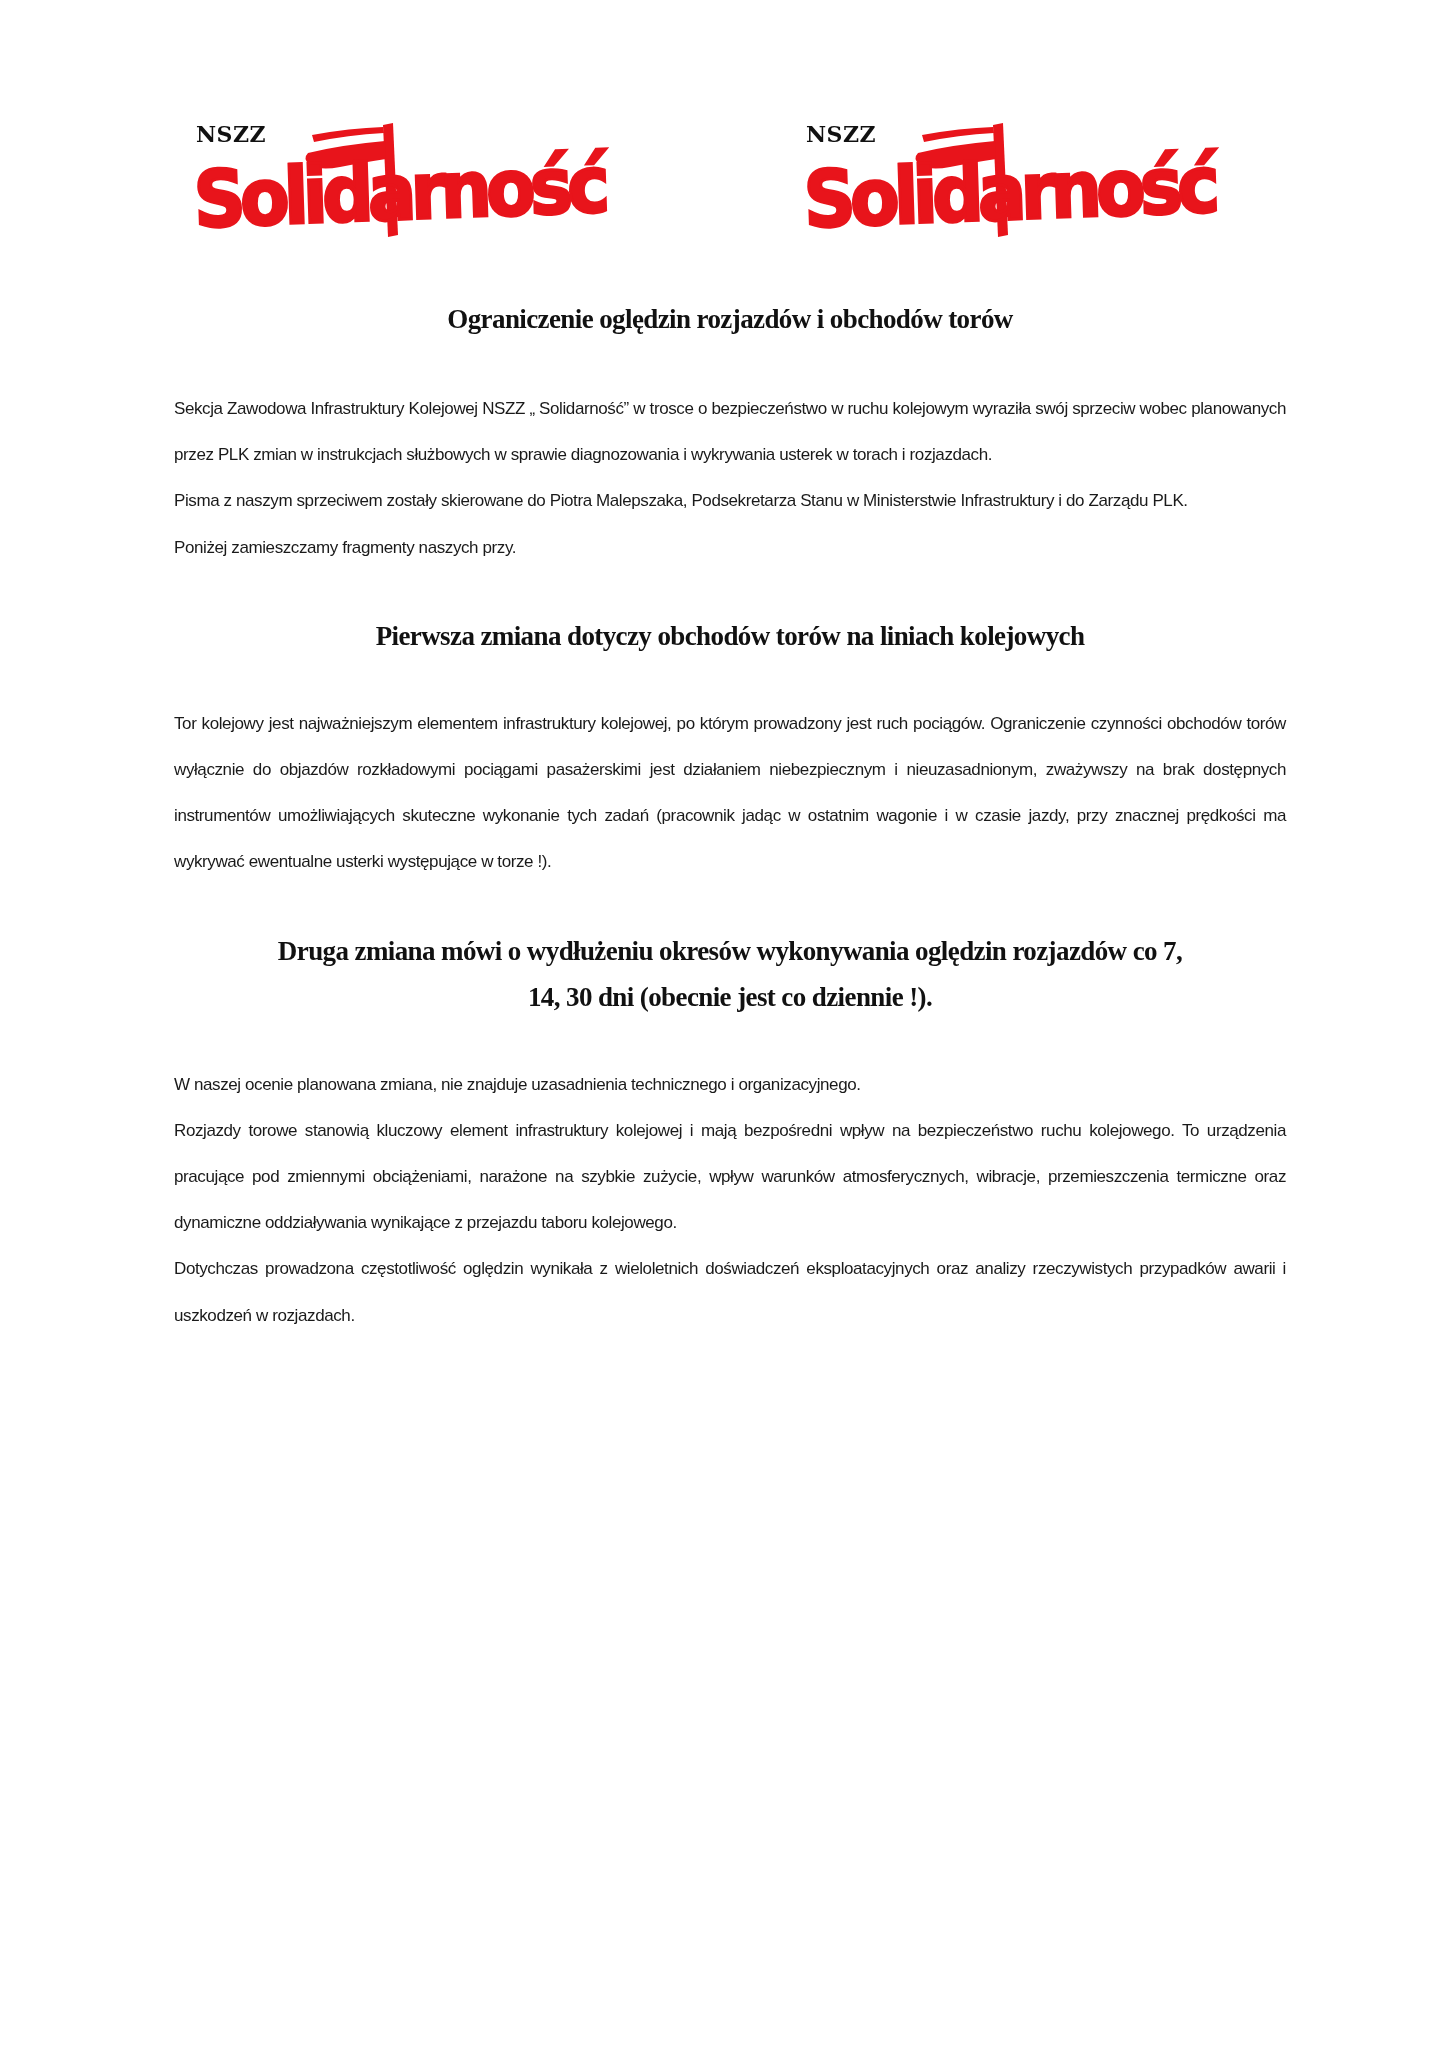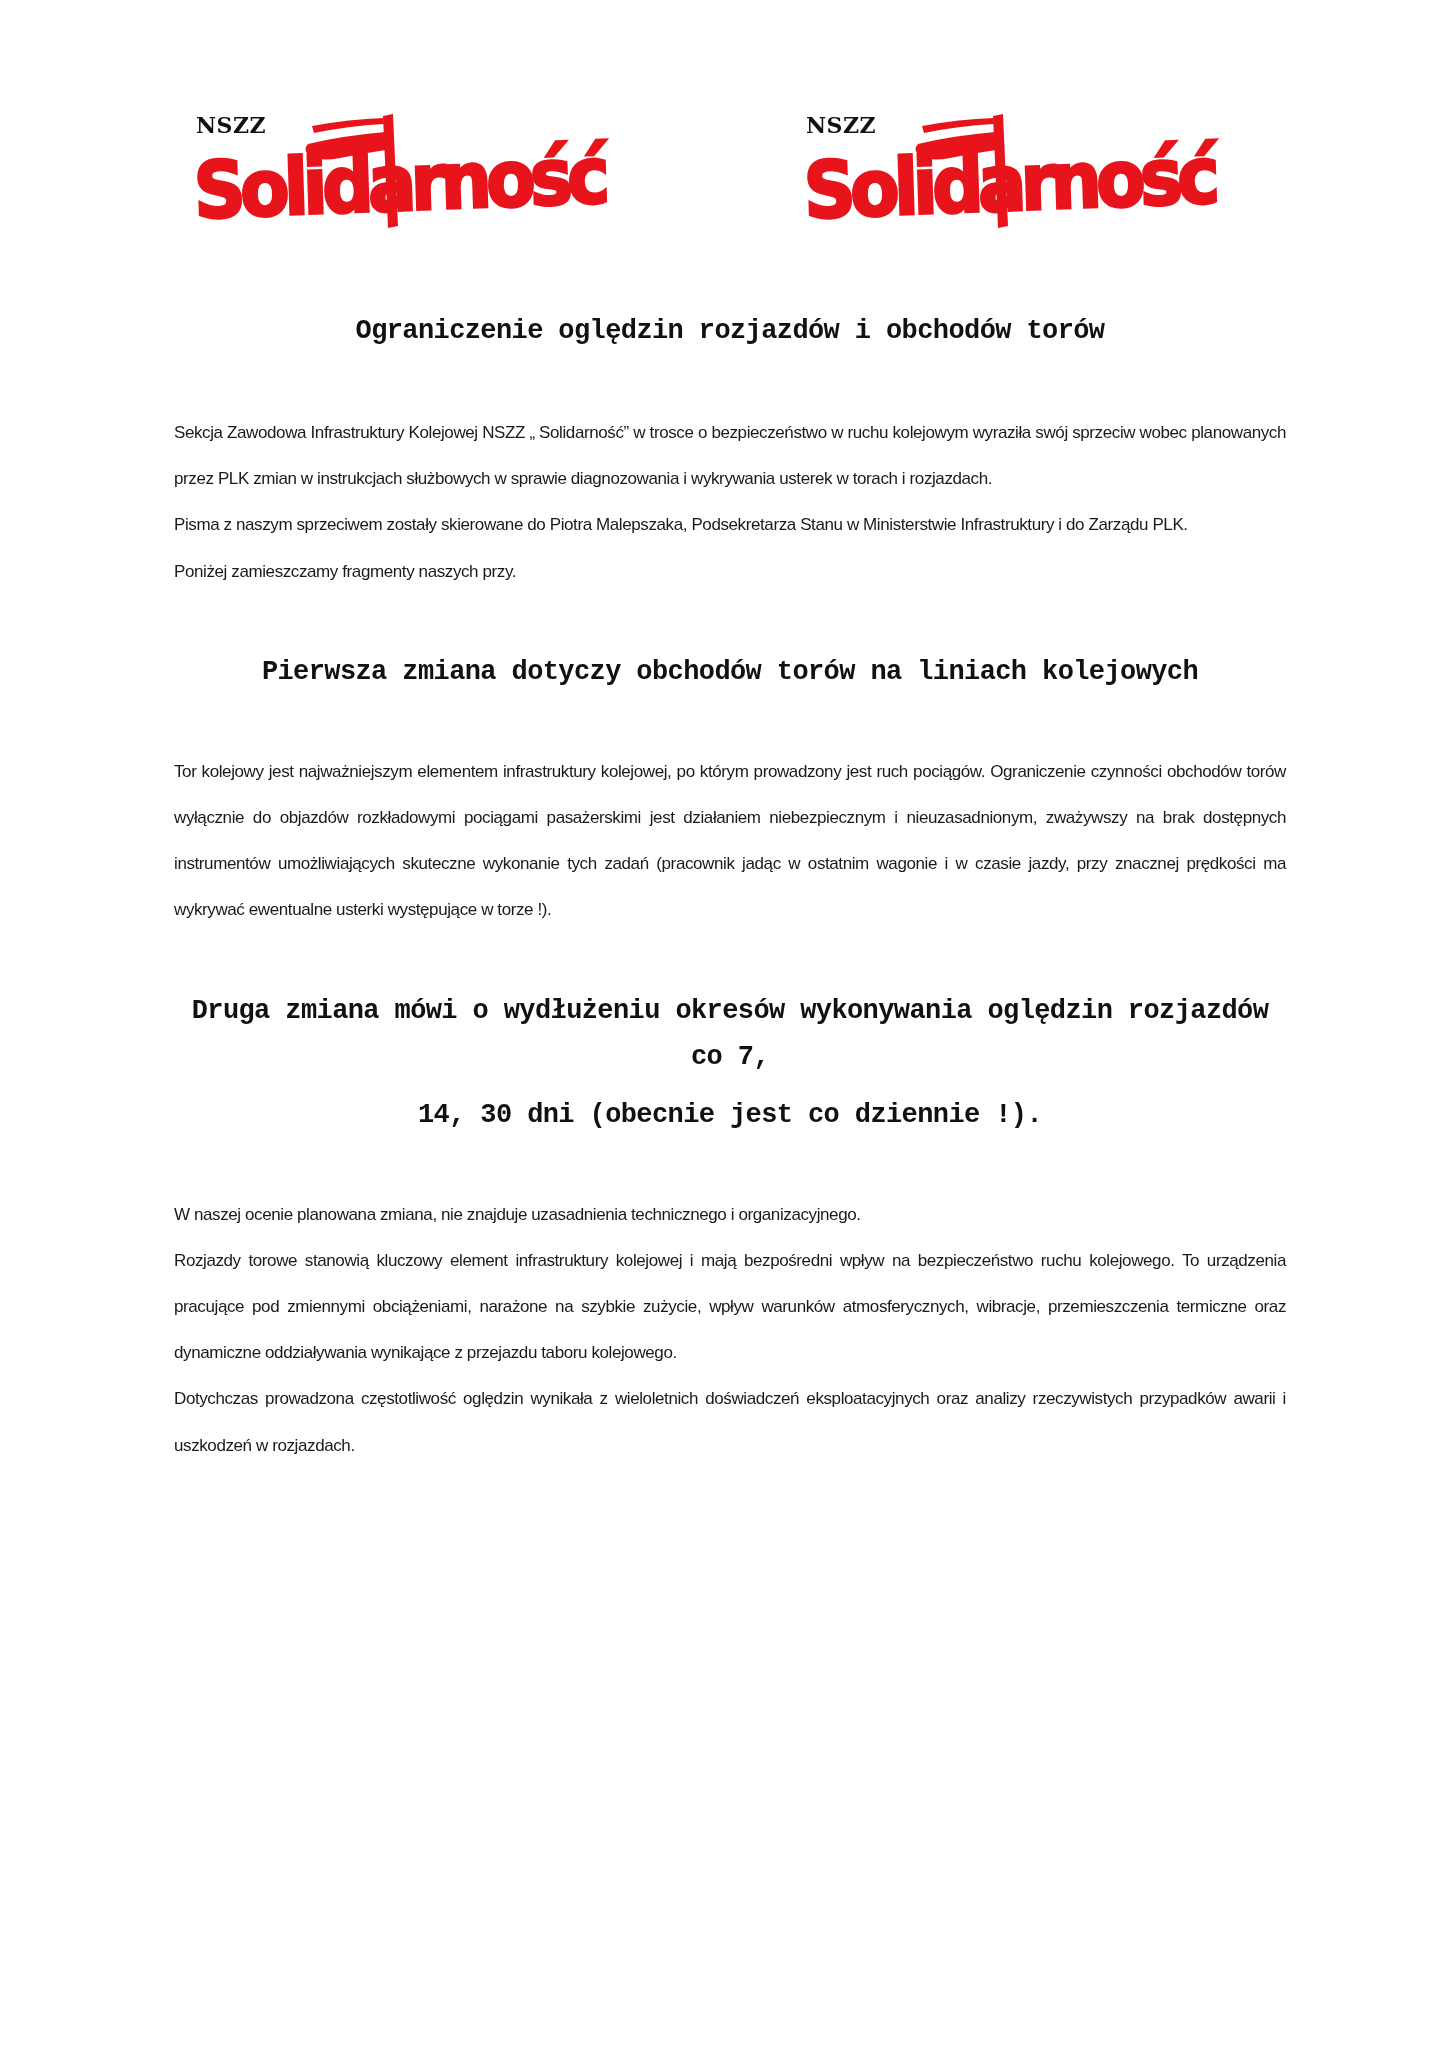--- a/index.html
+++ b/index.html
@@ -10,21 +10,21 @@
     body {
       width: 1447px;
       height: 2048px;
       position: relative;
       overflow: hidden;
       font-family: "Liberation Sans", sans-serif;
       color: #1a1a1a;
     }
     .logo {
       position: absolute;
-      top: 106px;
+      top: 115px;
       width: 360px;
       height: 150px;
     }
     .logo-left { left: 180px; }
     .logo-right { left: 790px; }
     .logo .nszz {
       position: absolute;
       left: 16px;
       top: 6px;
       font-family: "DejaVu Serif", serif;
@@ -52,25 +52,25 @@
       line-height: 1;
       -webkit-text-stroke: 3px #e8141b;
     }
     .content {
       position: absolute;
       left: 174px;
       top: 296px;
       width: 1112px;
     }
     h2 {
-      font-family: Liberation Mono, monospace;
+      font-family: Liberation Serif, serif;
       font-weight: bold;
       font-size: 27px;
       text-align: center;
-      margin: 12px;
+      margin: 0;
       line-height: 46px;
       letter-spacing: -0.6px;
       color: #111;
     }
     p {
       font-family: "Liberation Sans", sans-serif;
       font-size: 17px;
       line-height: 46.2px;
       margin: 0;
       text-align: justify;

